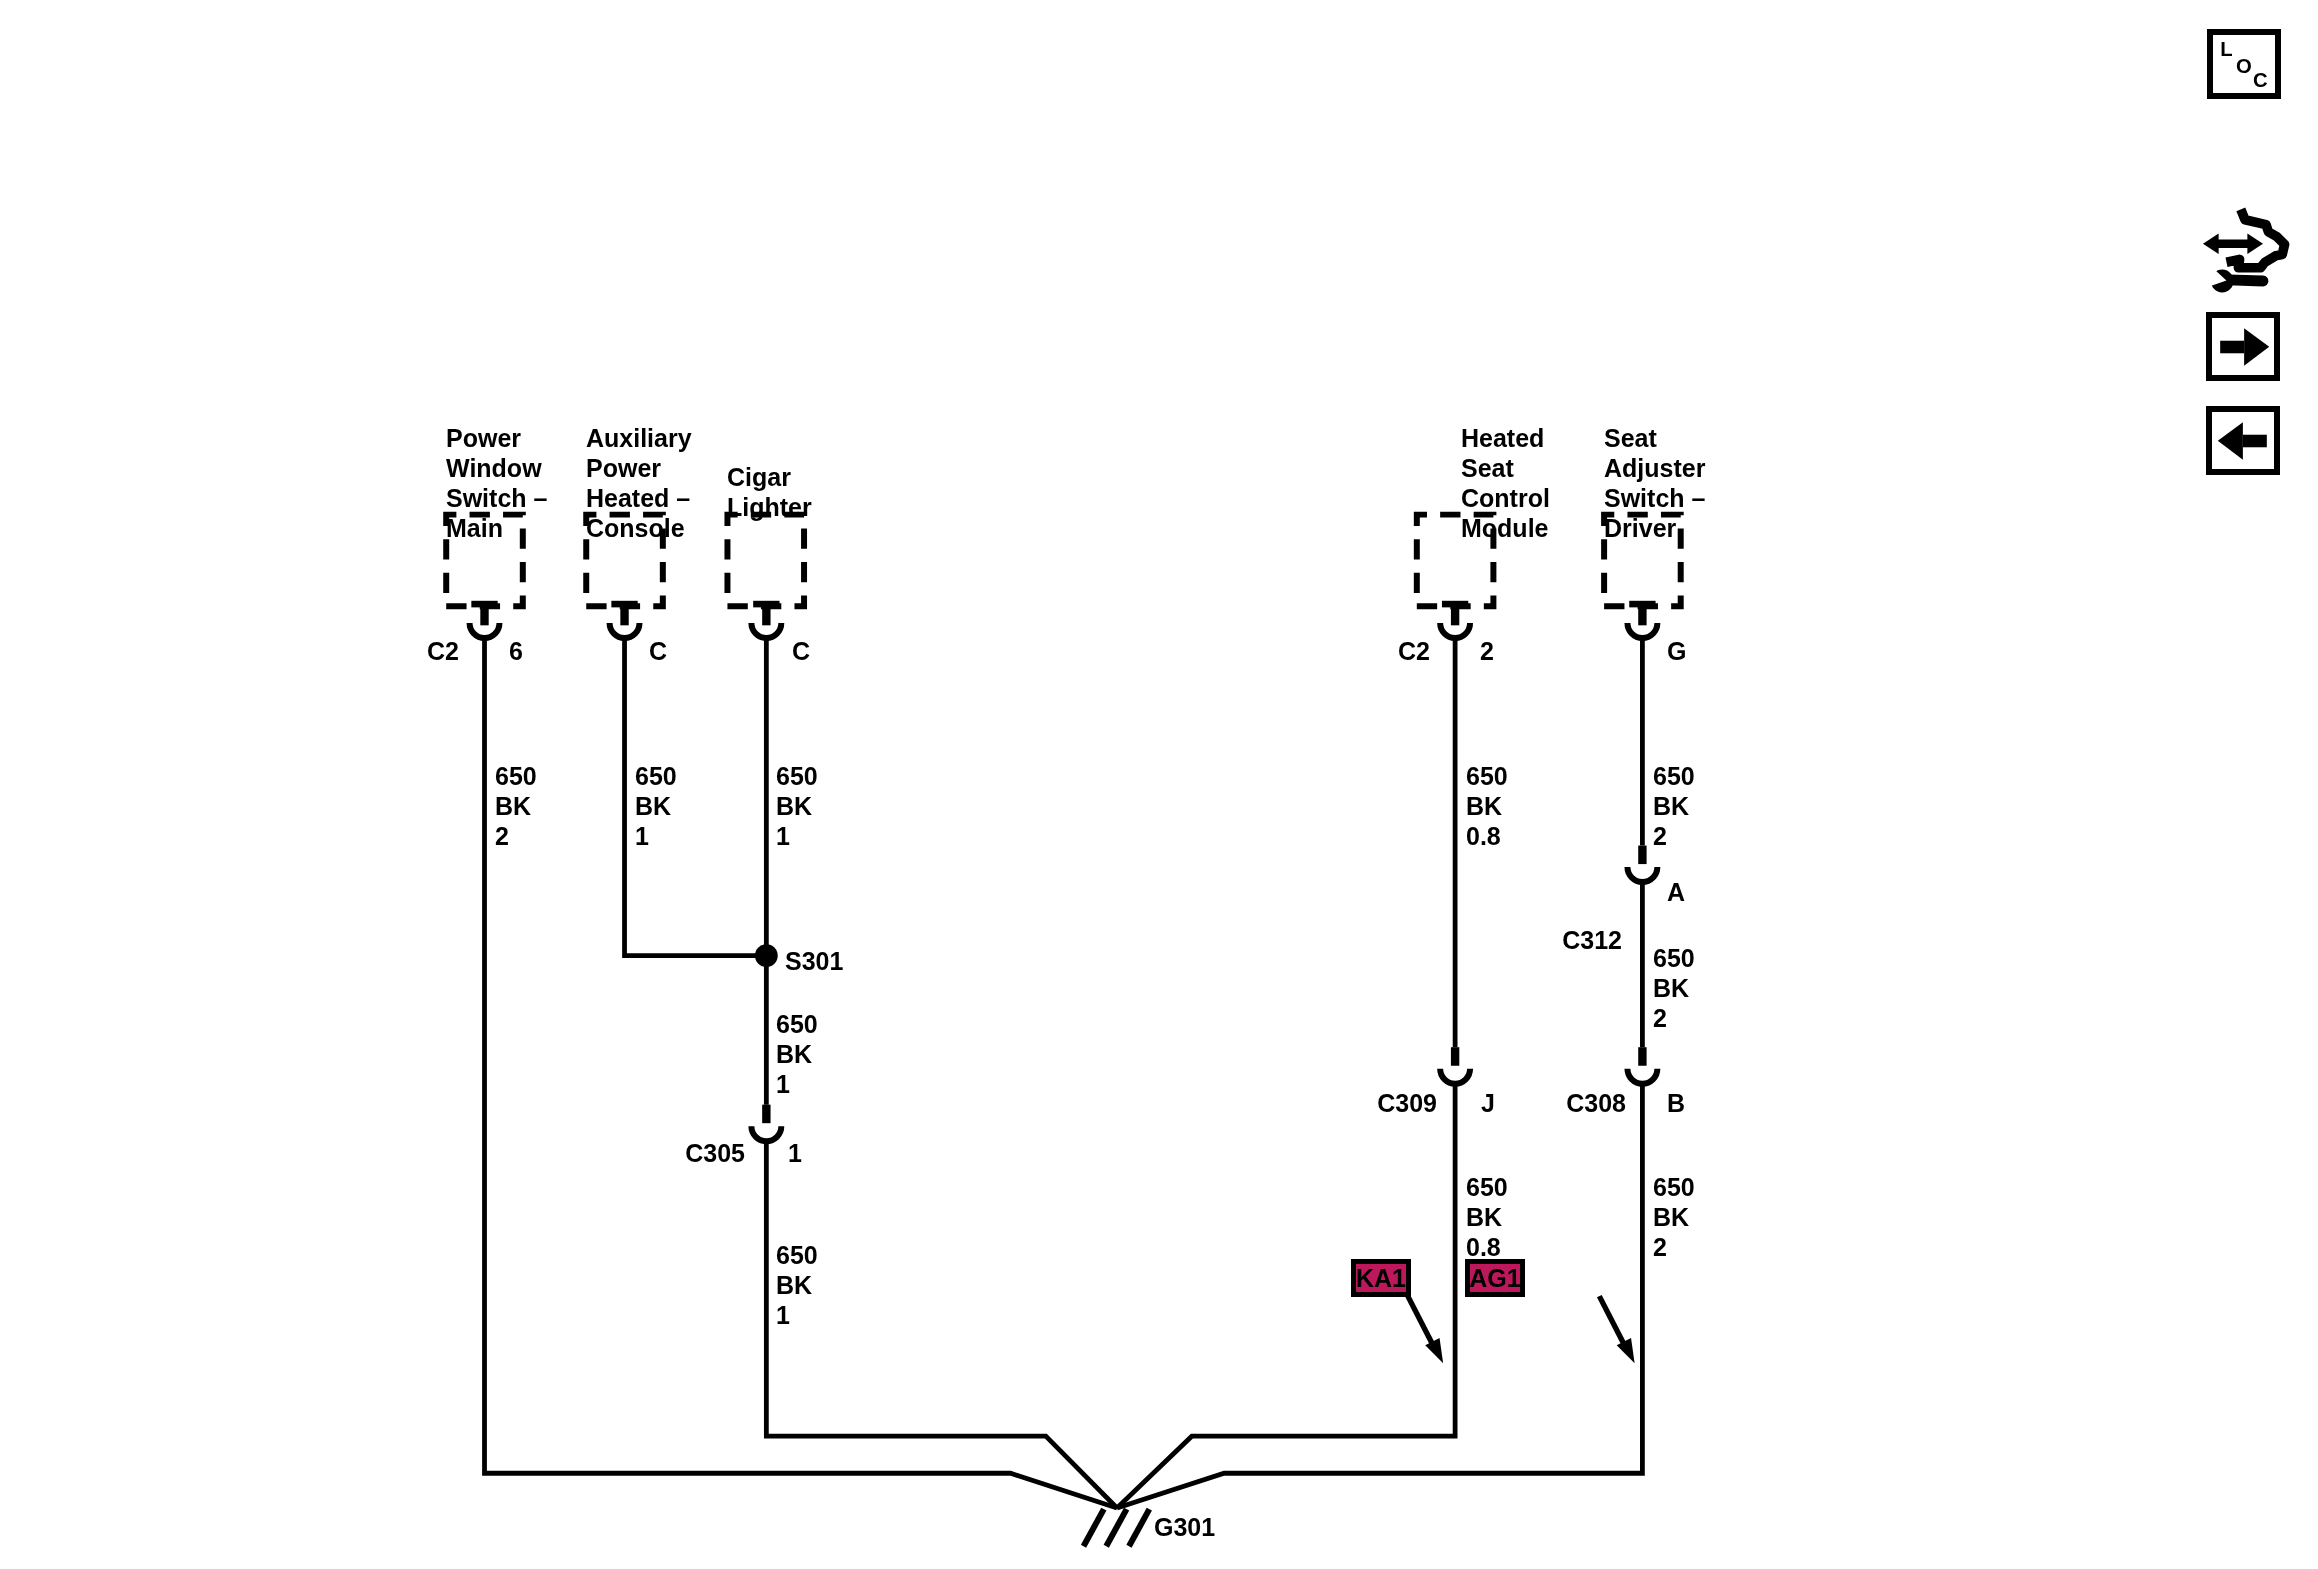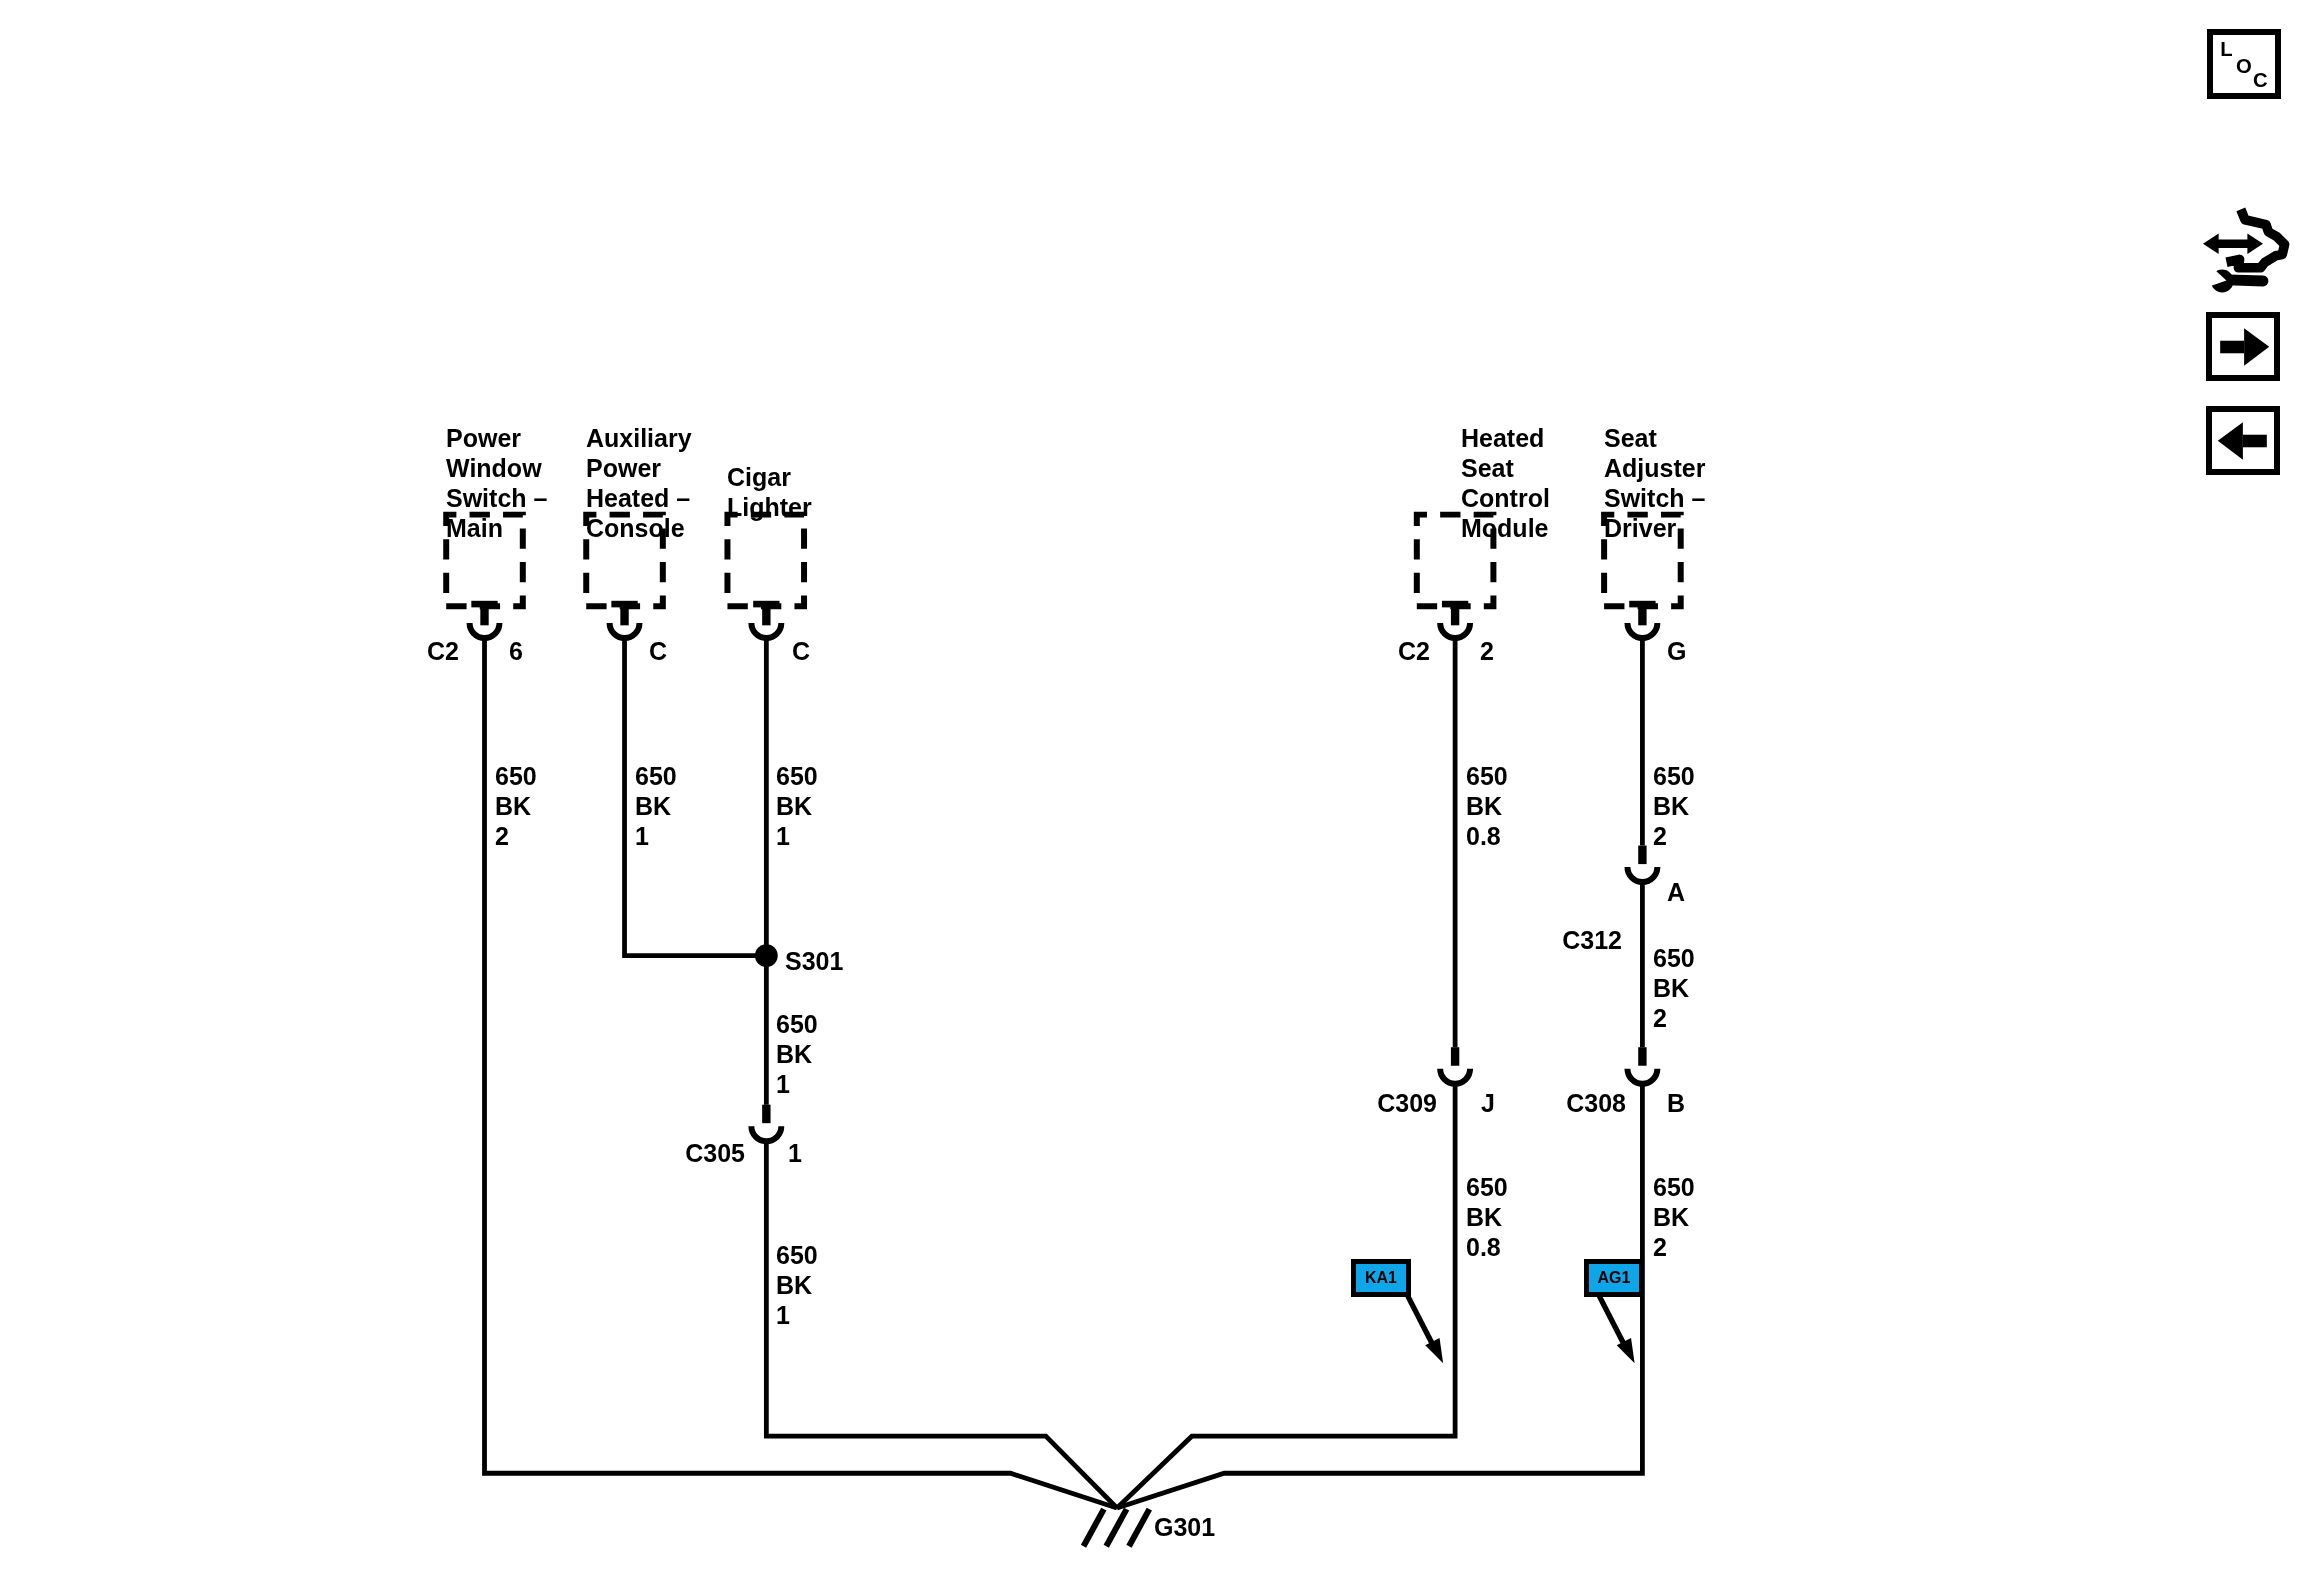--- a/index.html
+++ b/index.html
@@ -5,21 +5,21 @@
   html,body{margin:0;padding:0;background:#fff;}
   .canvas{
     position:relative;width:2319px;height:1569px;background:#ffffff;overflow:hidden;
     font-family:"Liberation Sans",sans-serif;font-weight:700;color:#000;
   }
   .art{position:absolute;left:0;top:0;}
   .lbl{position:absolute;font-size:25px;line-height:30px;white-space:pre-line;}
   .r{text-align:right;}
   .callout{
     position:absolute;width:60px;height:38px;border:5.4px solid #000;box-sizing:border-box;
-    display:flex;align-items:center;justify-content:center;font-size:16px;background:#0ea5e9;
+    display:flex;align-items:center;justify-content:center;font-size:25px;background:#be185d;
   }
   .locbox{
     position:absolute;left:2207px;top:29px;width:74px;height:70px;
     border:6px solid #000;box-sizing:border-box;background:#fff;
   }
   .locbox span{position:absolute;font-size:20.3px;line-height:20.3px;}
   .loc-l{left:7.2px;top:3.6px;}
   .loc-o{left:23px;top:21px;}
   .loc-c{left:40px;top:35px;}
   .navbtn{
@@ -190,21 +190,21 @@
   <div class="lbl" style="left:1481px;top:1088px;">J</div>
 
   <div class="lbl r" style="left:1536px;top:1088px;width:90px;">C308</div>
   <div class="lbl" style="left:1667px;top:1088px;">B</div>
 
   <div class="lbl" style="left:1154px;top:1512px;">G301</div>
 
   <div class="callout" style="left:1351px;top:1259px;">
     <span>KA1</span>
   </div>
-  <div class="callout" style="left:1584px;top:1259px;">
+  <div class="callout" style="left:1465px;top:1259px;">
     <span>AG1</span>
   </div>
 
   <div class="locbox">
     <span class="loc-l">L</span>
     <span class="loc-o">O</span>
     <span class="loc-c">C</span>
   </div>
 
   <div class="toolsicon">

